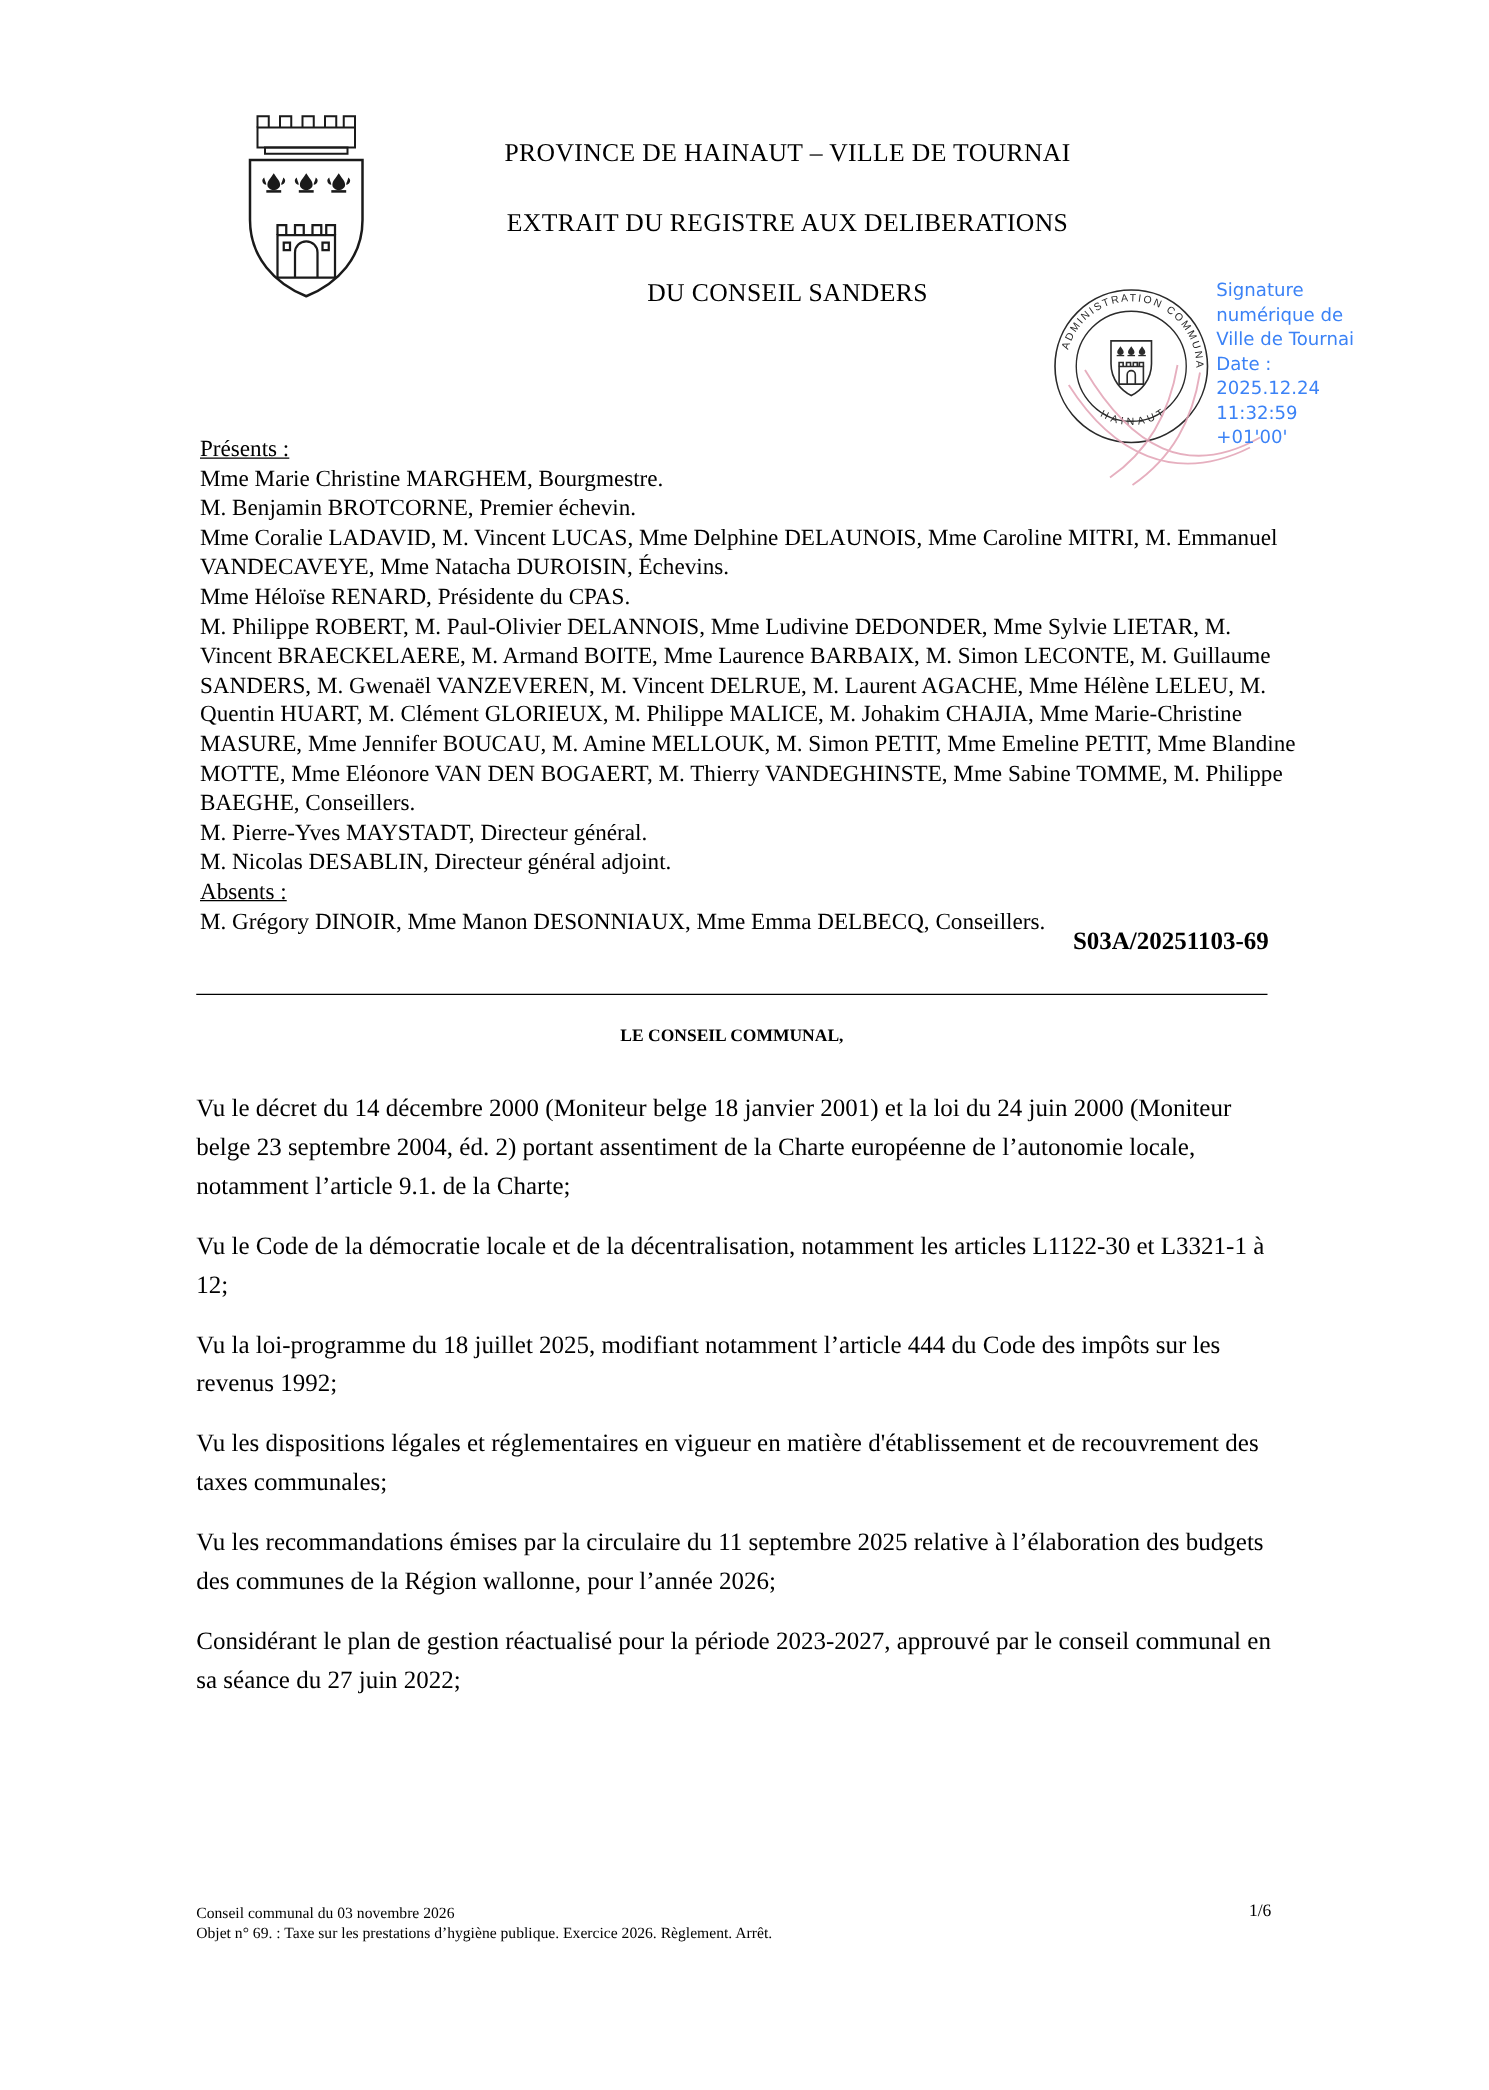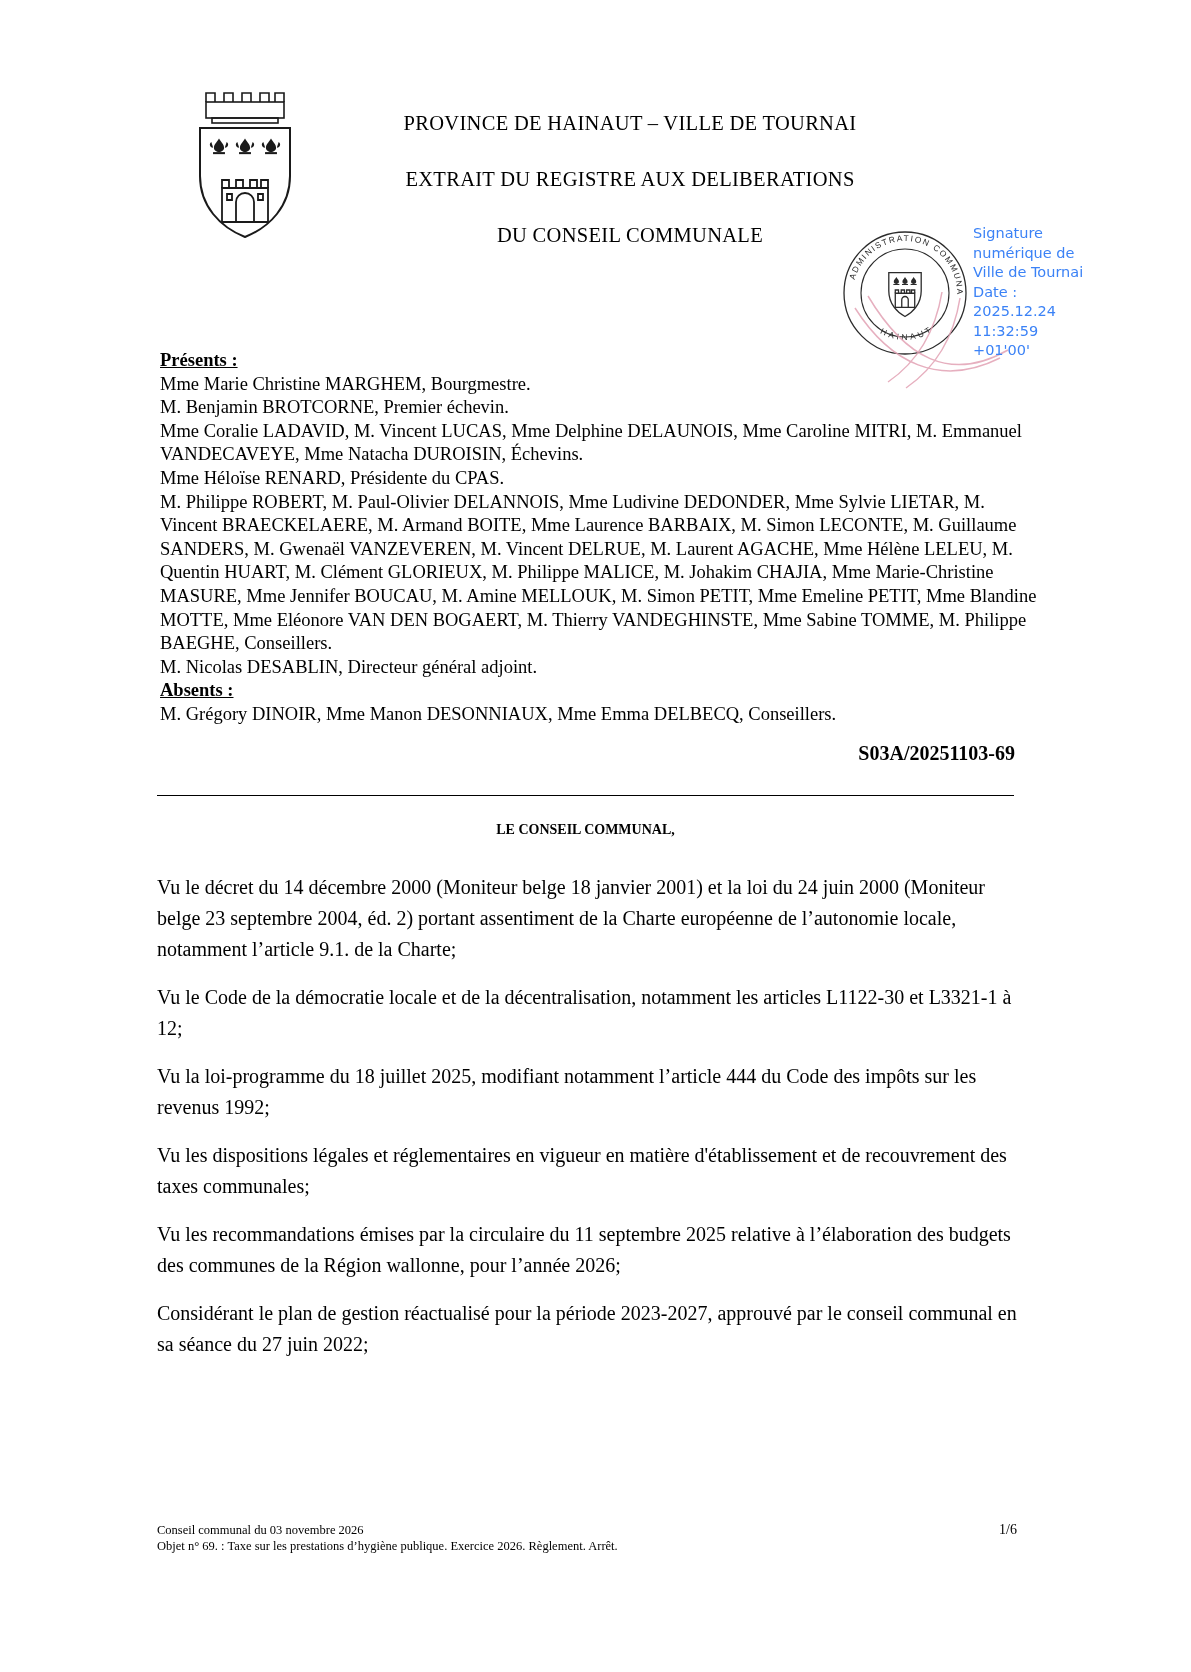--- a/index.html
+++ b/index.html
@@ -88,21 +88,21 @@
   
   .attendance {
     position: absolute;
     left: 160px;
     top: 349px;
     width: 880px;
     font-size: 18.5px;
     line-height: 23.6px;
   }
   .attendance .hdr {
-    font-weight: bold;
+    font-weight: normal;
     text-decoration: underline;
   }
   .attendance p {
     margin: 0;
   }
 
   
   .reference {
     position: absolute;
     left: 0;
@@ -208,21 +208,21 @@
           <path d="M36 104 v-8 h7 v8 M50 104 v-8 h7 v8 M64 104 v-8 h7 v8 M75 104 v-8 h7 v8"></path>
           <path d="M50 138 v-20 a9 9 0 0 1 18 0 v20"></path>
           <path d="M41 110 h5 v6 h-5 Z M72 110 h5 v6 h-5 Z"></path>
         </g>
       </svg>
     </div>
 
     <div class="header-lines">
       <div class="header-line l1">PROVINCE DE HAINAUT – VILLE DE TOURNAI</div>
       <div class="header-line l2">EXTRAIT DU REGISTRE AUX DELIBERATIONS</div>
-      <div class="header-line l3">DU CONSEIL COMMUNALE</div>
+      <div class="header-line l3">DU CONSEIL SANDERS</div>
     </div>
   </div>
 
   <div class="signature-block">
     <div class="sig-seal">
       <svg width="130" height="130" viewBox="0 0 130 130" xmlns="http://www.w3.org/2000/svg">
         <circle cx="65" cy="65" r="61" fill="none" stroke="#2b2b2b" stroke-width="1.3"></circle>
         <circle cx="65" cy="65" r="44" fill="none" stroke="#2b2b2b" stroke-width="1.1"></circle>
         <defs>
           <path id="arcTop" d="M 65,65 m -52,0 a 52,52 0 1,1 104,0" fill="none"></path>
@@ -282,20 +282,21 @@
     </div>
   </div>
 
   <div class="attendance">
     <p class="hdr">Présents :</p>
     <p>Mme Marie Christine MARGHEM, Bourgmestre.</p>
     <p>M. Benjamin BROTCORNE, Premier échevin.</p>
     <p>Mme Coralie LADAVID, M. Vincent LUCAS, Mme Delphine DELAUNOIS, Mme Caroline MITRI, M. Emmanuel VANDECAVEYE, Mme Natacha DUROISIN, Échevins.</p>
     <p>Mme Héloïse RENARD, Présidente du CPAS.</p>
     <p>M. Philippe ROBERT, M. Paul-Olivier DELANNOIS, Mme Ludivine DEDONDER, Mme Sylvie LIETAR, M. Vincent BRAECKELAERE, M. Armand BOITE, Mme Laurence BARBAIX, M. Simon LECONTE, M. Guillaume SANDERS, M. Gwenaël VANZEVEREN, M. Vincent DELRUE, M. Laurent AGACHE, Mme Hélène LELEU, M. Quentin HUART, M. Clément GLORIEUX, M. Philippe MALICE, M. Johakim CHAJIA, Mme Marie-Christine MASURE, Mme Jennifer BOUCAU, M. Amine MELLOUK, M. Simon PETIT, Mme Emeline PETIT, Mme Blandine MOTTE, Mme Eléonore VAN DEN BOGAERT, M. Thierry VANDEGHINSTE, Mme Sabine TOMME, M. Philippe BAEGHE, Conseillers.</p>
+    <p>M. Pierre-Yves MAYSTADT, Directeur général.</p>
     <p>M. Nicolas DESABLIN, Directeur général adjoint.</p>
     <p class="hdr">Absents :</p>
     <p>M. Grégory DINOIR, Mme Manon DESONNIAUX, Mme Emma DELBECQ, Conseillers.</p>
   </div>
 
   <div class="reference">S03A/20251103-69</div>
 
   <div class="rule"></div>
 
   <div class="body-title">LE CONSEIL COMMUNAL,</div>

